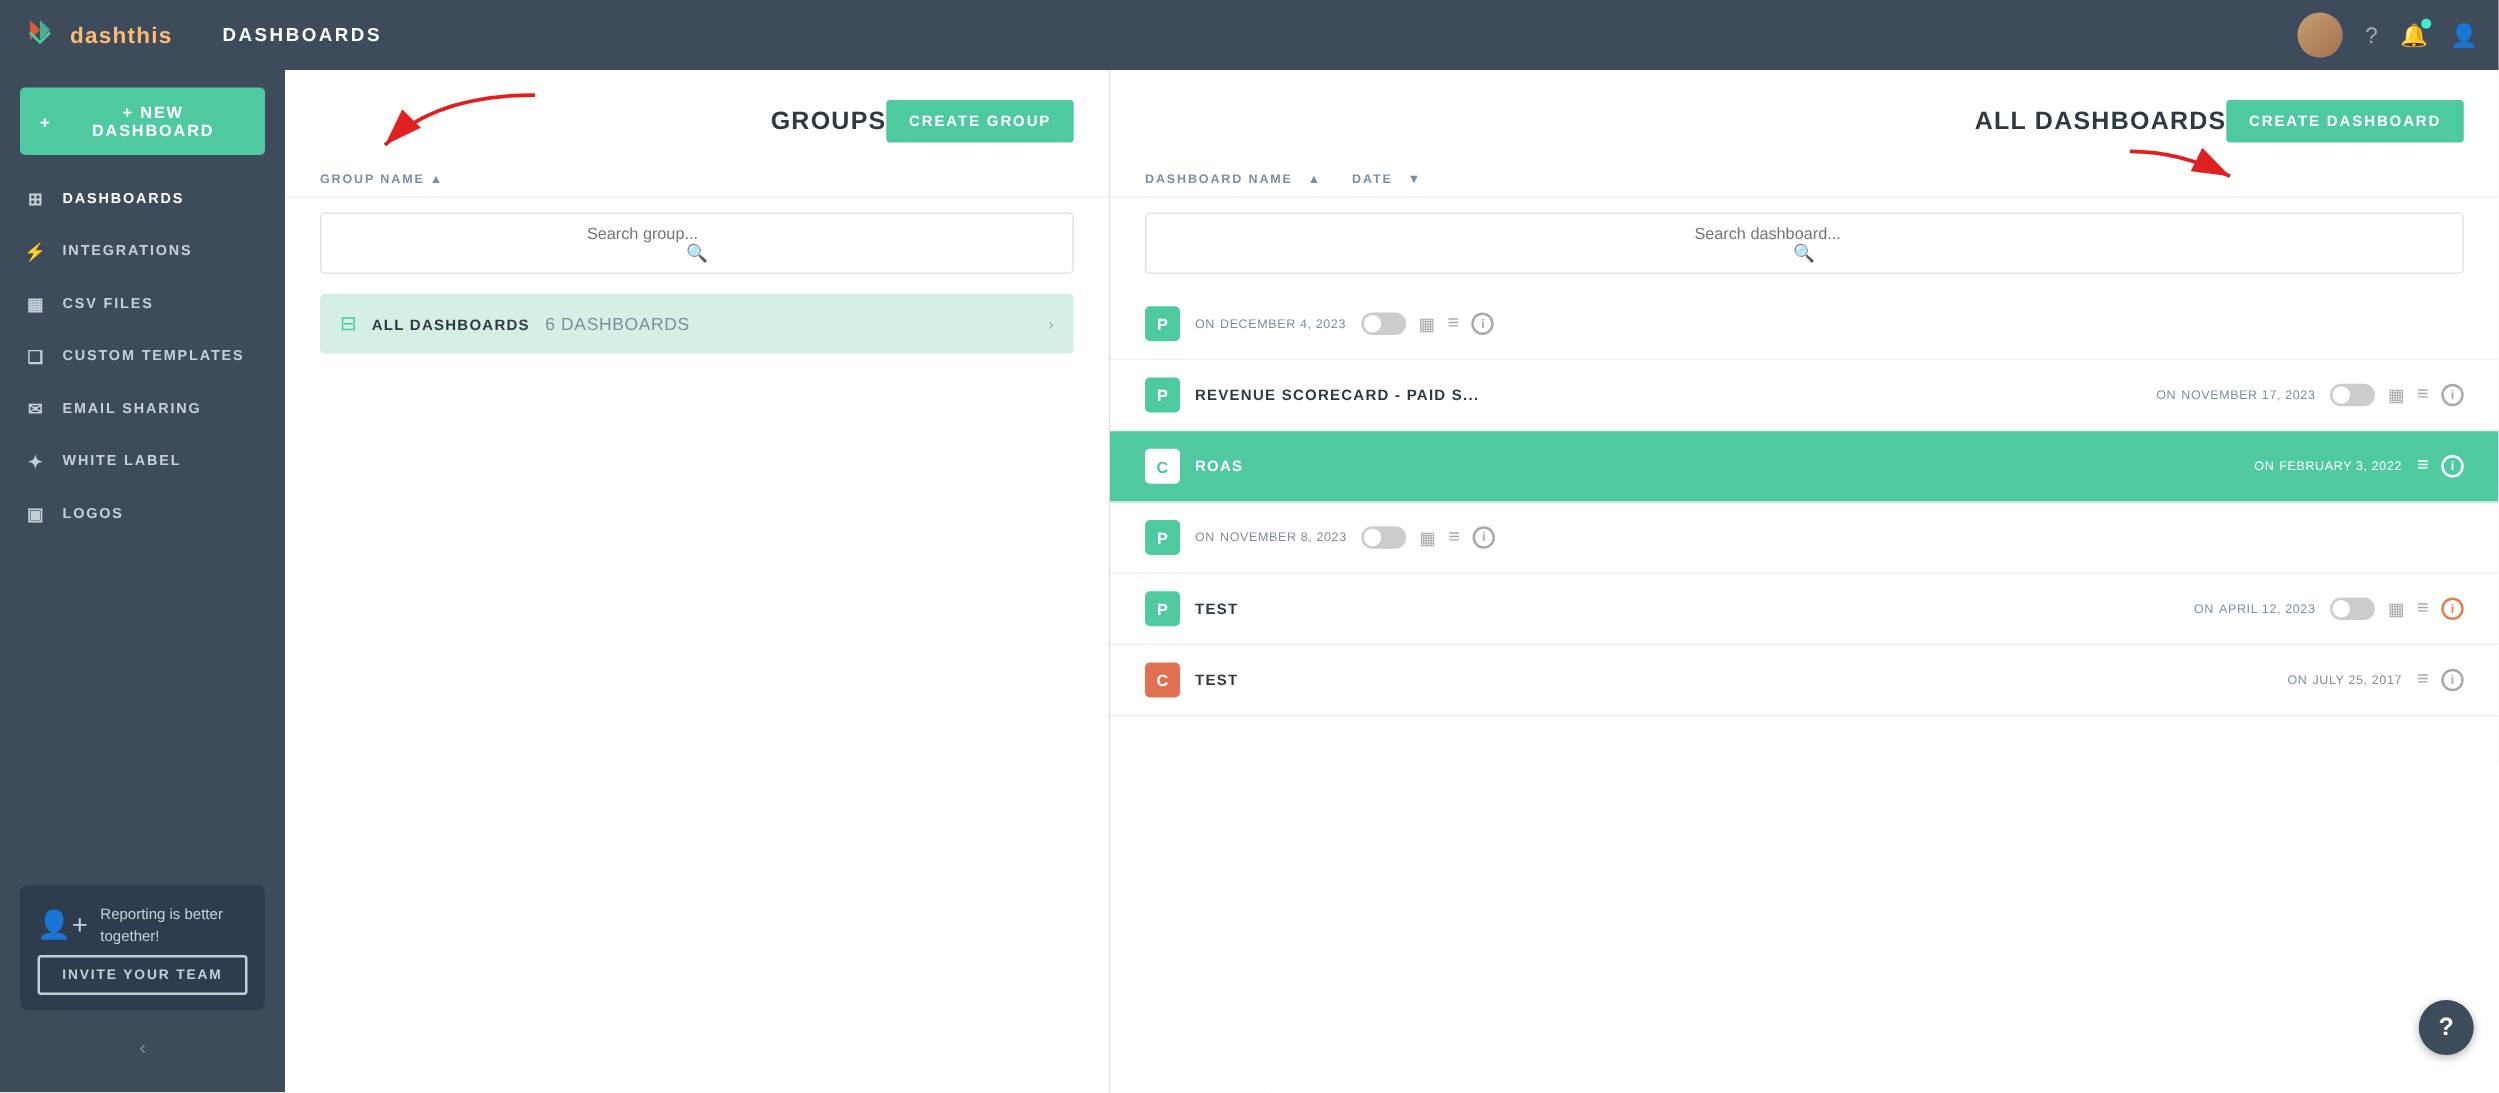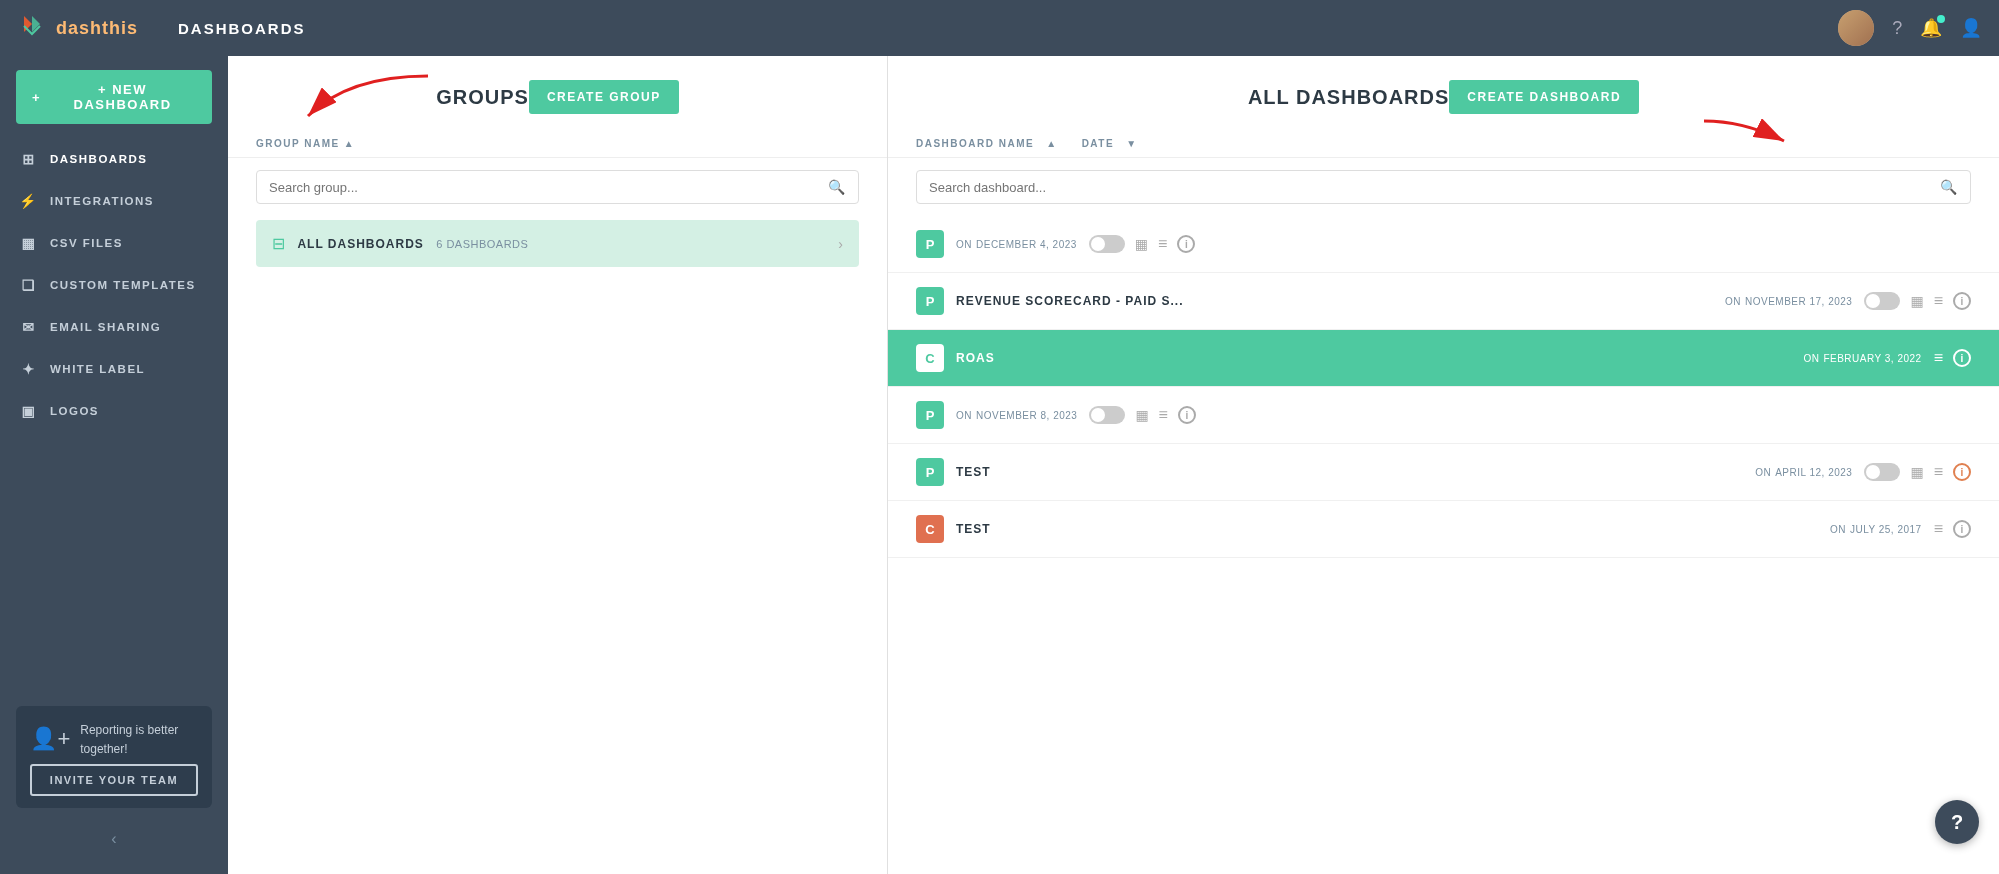--- a/index.html
+++ b/index.html
@@ -183,22 +183,22 @@
       width: 660px;
       background: #fff;
       border-right: 1px solid #e0e0e0;
       display: flex;
       flex-direction: column;
       flex-shrink: 0;
     }
     .panel-header {
       display: flex;
       align-items: center;
-      justify-content: center;
-      padding: 24px 15px 16px;
+      justify-content: flex-end;
+      padding: 24px 28px 16px;
     }
     .panel-title {
       font-size: 20px;
       font-weight: bold;
       color: #2d3a44;
       letter-spacing: 1px;
     }
     .create-group-btn {
       background: #4ec9a0;
       color: #fff;
@@ -222,20 +222,21 @@
       gap: 4px;
     }
     .search-bar {
       margin: 12px 28px;
       border: 1px solid #ddd;
       border-radius: 4px;
       display: flex;
       align-items: center;
       padding: 8px 12px;
       gap: 0;
+      flex-direction: column;
     }
     .search-input {
       border: none;
       outline: none;
       flex: 1;
       font-size: 13px;
       color: #888;
       background: transparent;
     }
     .search-icon { color: #aaa; font-size: 14px; }
@@ -254,21 +255,21 @@
     }
     .group-row-icon { color: #4ec9a0; font-size: 16px; }
     .group-row-text {
       flex: 1;
       font-size: 12px;
       font-weight: bold;
       letter-spacing: 1px;
       color: #2d3a44;
     }
     .group-count {
-      font-size: 11px;
+      font-size: 14px;
       color: #7a8fa0;
       font-weight: normal;
       letter-spacing: 0.5px;
     }
     .group-arrow { color: #aaa; font-size: 14px; }
 
     
     .dashboards-panel {
       flex: 1;
       background: #fff;

